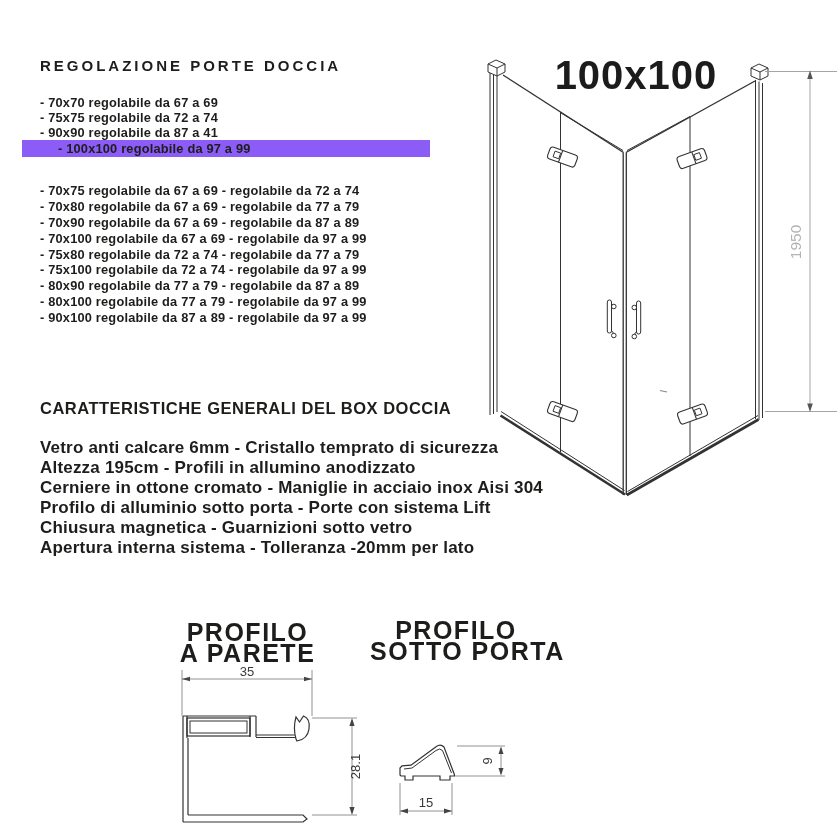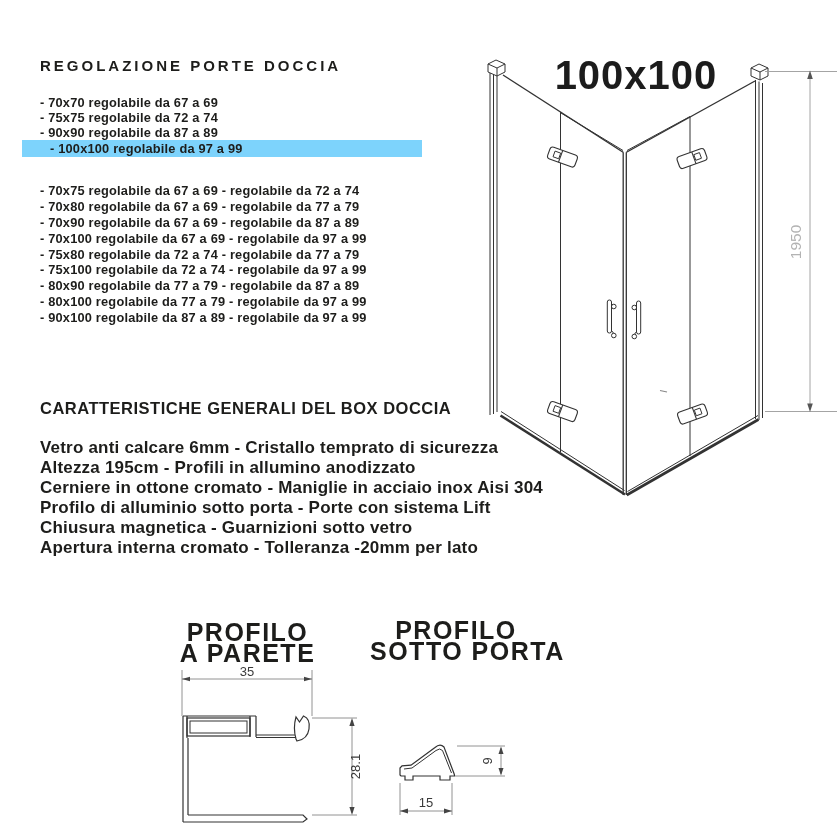--- a/index.html
+++ b/index.html
@@ -4,38 +4,38 @@
 <style>
   html,body{margin:0;padding:0;background:#fff;}
   .page{position:relative;width:840px;height:840px;background:#ffffff;overflow:hidden;
         font-family:"Liberation Sans",sans-serif;color:#1d1d1b;}
   .abs{position:absolute;}
   .h1{font-size:15px;font-weight:bold;letter-spacing:3px;white-space:nowrap;}
   .h2{font-size:16.5px;font-weight:bold;letter-spacing:0.5px;white-space:nowrap;}
   .sizelist{list-style:none;margin:0;padding:0;font-size:12.8px;font-weight:bold;letter-spacing:0.2px;}
   .sizelist li{height:15px;line-height:15px;white-space:nowrap;}
   .combolist li{height:15.9px;line-height:15.9px;}
-  .hl{background:#7dd3fc;margin-left:-18px;padding:1px 0 1px 28px;width:372px;height:15px;line-height:15px;}
+  .hl{background:#8b5cf6;margin-left:-18px;padding:1px 0 1px 36px;width:372px;height:15px;line-height:15px;}
   .charlist{list-style:none;margin:0;padding:0;font-size:17px;font-weight:bold;letter-spacing:0.2px;}
   .charlist li{height:20px;line-height:20px;white-space:nowrap;}
   .ptitle{font-size:25px;font-weight:bold;letter-spacing:1.5px;text-align:center;line-height:21px;white-space:nowrap;}
   svg text{font-family:"Liberation Sans",sans-serif;}
   .dimtxt{font-size:13px;fill:#3a3a3a;font-weight:normal;}
 </style>
 </head>
 <body>
 
 <div class="page">
 
   <div class="abs h1" style="left:40px;top:57px;">REGOLAZIONE PORTE DOCCIA</div>
 
   <ul class="abs sizelist" style="left:40px;top:95px;">
     <li>- 70x70 regolabile da 67 a 69</li>
     <li>- 75x75 regolabile da 72 a 74</li>
-    <li>- 90x90 regolabile da 87 a 89</li>
+    <li>- 90x90 regolabile da 87 a 41</li>
     <li class="hl">- 100x100 regolabile da 97 a 99</li>
   </ul>
 
   <ul class="abs sizelist combolist" style="left:40px;top:183px;">
     <li>- 70x75 regolabile da 67 a 69 - regolabile da 72 a 74</li>
     <li>- 70x80 regolabile da 67 a 69 - regolabile da 77 a 79</li>
     <li>- 70x90 regolabile da 67 a 69 - regolabile da 87 a 89</li>
     <li>- 70x100 regolabile da 67 a 69 - regolabile da 97 a 99</li>
     <li>- 75x80 regolabile da 72 a 74 - regolabile da 77 a 79</li>
     <li>- 75x100 regolabile da 72 a 74 - regolabile da 97 a 99</li>
@@ -45,21 +45,21 @@
   </ul>
 
   <div class="abs h2" style="left:40px;top:399px;">CARATTERISTICHE GENERALI DEL BOX DOCCIA</div>
 
   <ul class="abs charlist" style="left:40px;top:438px;">
     <li>Vetro anti calcare 6mm - Cristallo temprato di sicurezza</li>
     <li>Altezza 195cm - Profili in allumino anodizzato</li>
     <li>Cerniere in ottone cromato - Maniglie in acciaio inox Aisi 304</li>
     <li>Profilo di alluminio sotto porta - Porte con sistema Lift</li>
     <li>Chiusura magnetica - Guarnizioni sotto vetro</li>
-    <li>Apertura interna cromato - Tolleranza -20mm per lato</li>
+    <li>Apertura interna sistema - Tolleranza -20mm per lato</li>
   </ul>
 
   <svg class="abs" style="left:460px;top:40px;" width="380" height="470" viewBox="0 0 380 470">
     <g stroke="#333" fill="none" stroke-width="1">
 
       <text x="176" y="49" text-anchor="middle" font-size="40" font-weight="bold" letter-spacing="1" fill="#1c1c1c" stroke="none">100x100</text>
 
       <g>
         <polygon points="28,24 36,20 45,24 45,32 37,36 28,32" fill="#fff"></polygon>
         <path d="M28,24 L37,28 L45,24 M37,28 L37,36"></path>

